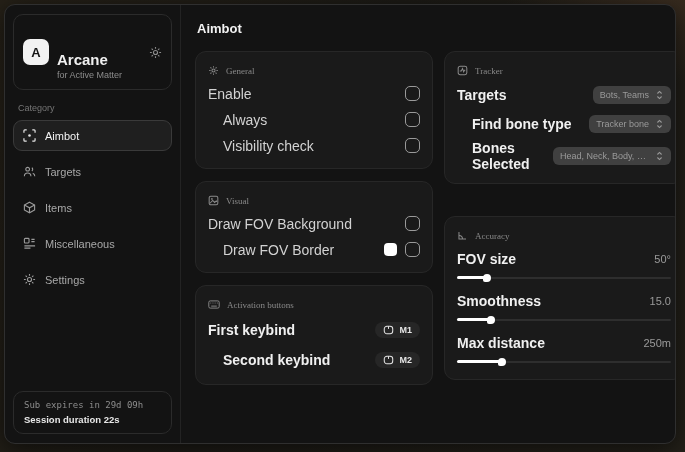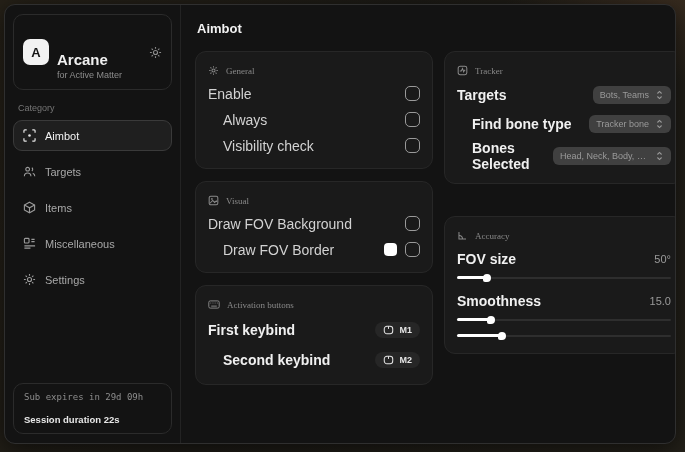--- a/index.html
+++ b/index.html
@@ -32,21 +32,21 @@
   .category-label { font-size:9px; color:#767676; margin:13px 5px 7px; }
   .nav-item { display:flex; align-items:center; gap:9px; padding:8px 9px;
     border:1px solid transparent; border-radius:9px; color:#a8a8a8;
     font-size:11px; margin-bottom:5px; cursor:default; }
   .nav-item .nav-icon { display:flex; color:#9a9a9a; }
   .nav-item.selected { background:#1f1f1f; border-color:#3a3a3a; color:#f2f2f2; }
   .nav-item.selected .nav-icon { color:#e6e6e6; }
   .sub-box { margin-top:auto; border:1px solid #2b2b2b; border-radius:10px;
     padding:8px 10px; }
   .sub-line1 { font-family:"DejaVu Sans Mono", monospace; font-size:9px; color:#8d8d8d; }
-  .sub-line2 { font-size:9.5px; font-weight:700; color:#e8e8e8; margin-top:12px; }
+  .sub-line2 { font-size:9.5px; font-weight:700; color:#e8e8e8; margin-top:4px; }
   
   .main { flex:1; padding:13px 14px; display:flex; flex-direction:column; }
   .page-title { font-size:13px; font-weight:700; color:#f2f2f2; margin:3px 2px 15px; }
   .columns { display:flex; gap:11px; align-items:flex-start; }
   .col { display:flex; flex-direction:column; gap:12px; }
   .col-left { width:238px; }
   .col-right { width:240px;gap:32px; }
   .card { background:#1a1a1a; border:1px solid #272727; border-radius:11px;
     padding:9px 12px 11px; width:100%; }
   .card-header { display:flex; align-items:center; gap:7px; color:#8a8a8a;
@@ -326,20 +326,24 @@
             </div>
             <div class="slider">
               <div class="slider-track"></div>
               <div class="slider-fill" style="width: 16%;">
                 <div class="slider-thumb"></div>
               </div>
             </div>
           </div>
 
           <div class="slider-group" style="margin-bottom:0">
+            <div class="row">
+              <span class="row-label strong">Max distance</span>
+              <span class="slider-value">250m</span>
+            </div>
             <div class="slider">
               <div class="slider-track"></div>
               <div class="slider-fill" style="width: 21%;">
                 <div class="slider-thumb"></div>
               </div>
             </div>
           </div>
         </div>
 
       </div>

